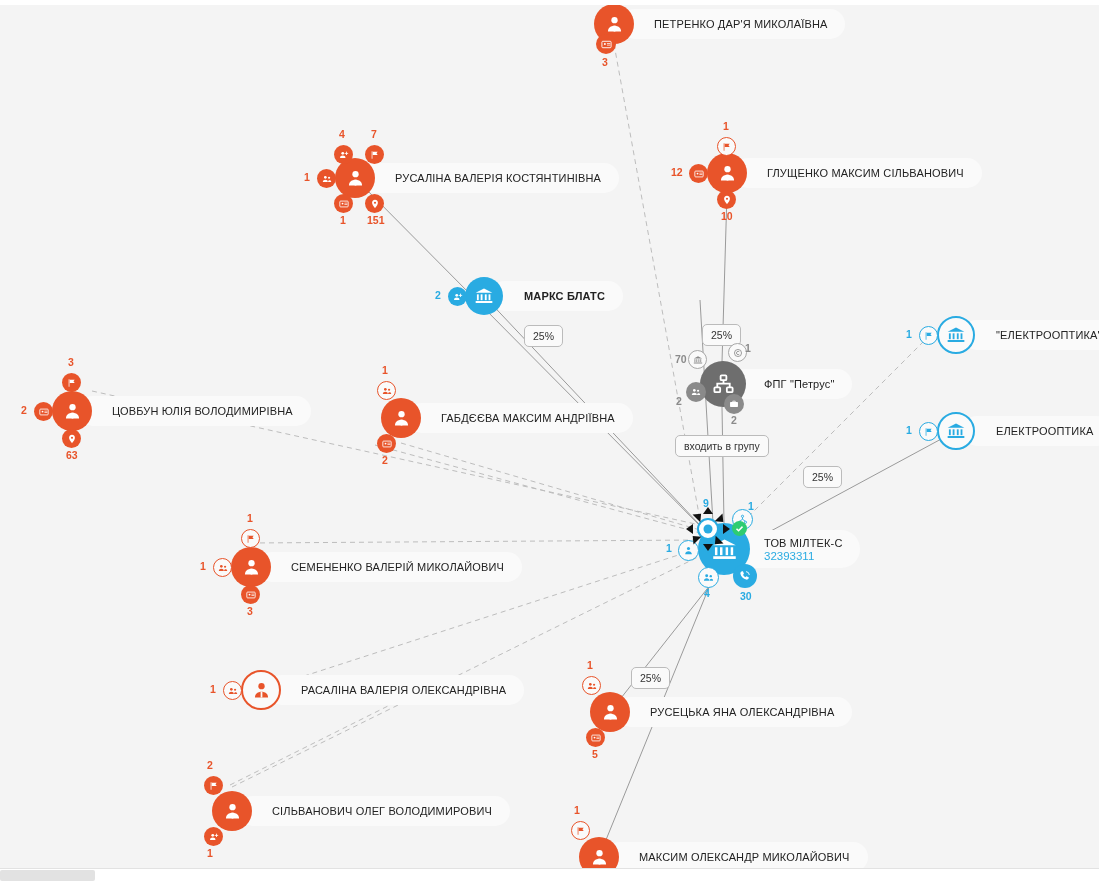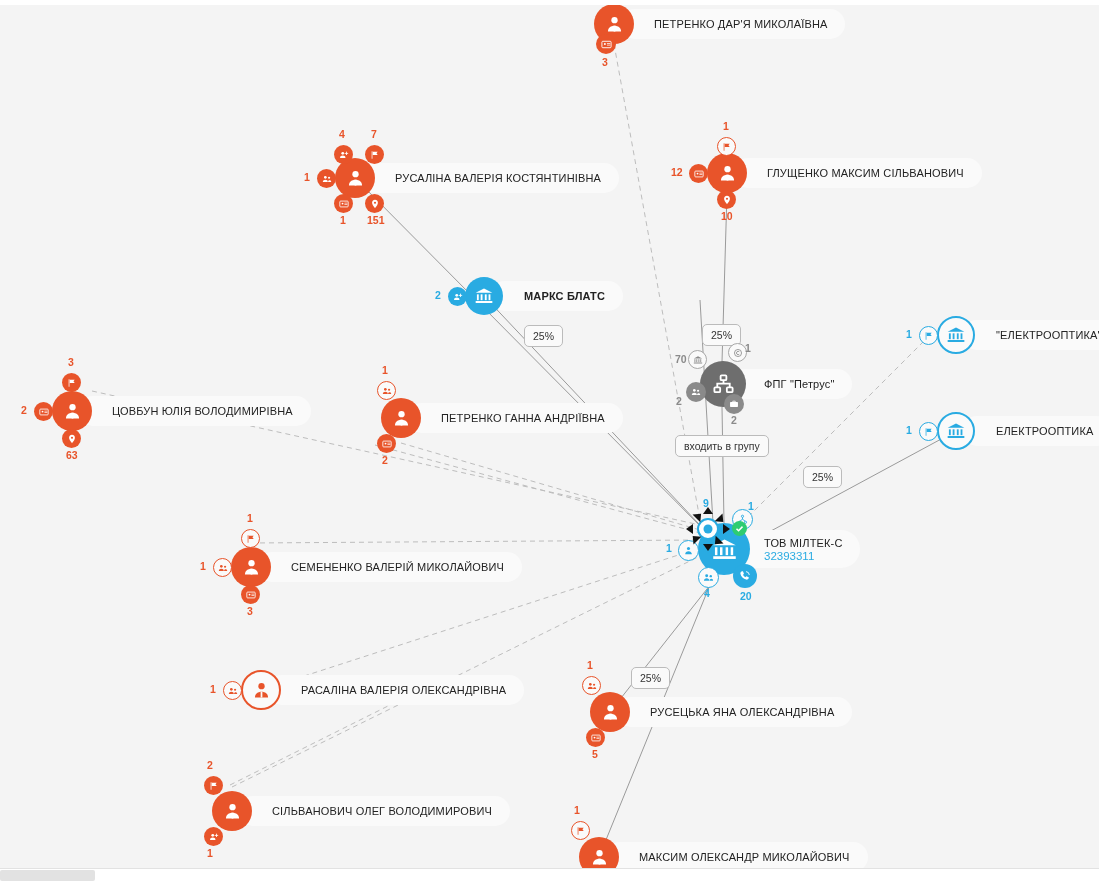--- a/index.html
+++ b/index.html
@@ -320,21 +320,21 @@
       <svg width="10" height="10" viewBox="0 0 24 24" fill="#fff">
           <path d="M12 2C8.1 2 5 5.1 5 9c0 5.2 7 13 7 13s7-7.8 7-13c0-3.9-3.1-7-7-7z"></path>
           <circle cx="12" cy="9" r="2.6" fill="#e8542a"></circle>
         </svg>
     </div>
     <span class="bnum n-orange" style="left:14px;top:58px;">63</span>
   </div>
 
   <div class="node" style="left:381px; top:398px; width:40px; height:40px;">
     <div class="pill" style="left:26px;">
-      <span class="pill-title">ПЕТРЕНКО ГАННА АНДРІЇВНА</span>
+      <span class="pill-title">ГАБДЄЄВА МАКСИМ АНДРІЇВНА</span>
     </div>
     <div class="circle c-orange" style="width:40px;height:40px;">
       <svg width="21" height="21" viewBox="0 0 24 24" fill="#fff">
           <circle cx="12" cy="7" r="3.6"></circle>
           <path d="M4.5 20c0-4.2 3.4-6.6 7.5-6.6s7.5 2.4 7.5 6.6z"></path>
           <rect x="11" y="13.4" width="2" height="6.6"></rect>
         </svg>
     </div>
     <div class="badge b-orange-o" style="width:19px;height:19px;left:-4px;top:-17px;">
       <svg width="10" height="10" viewBox="0 0 24 24" fill="#e8542a">
@@ -532,21 +532,21 @@
           <path d="M14.5 19c0-2.6 1.6-4.2 3.8-4.2s3.7 1.6 3.7 4.2z"></path>
         </svg>
     </div>
     <span class="bnum n-blue" style="left:6px;top:64px;">4</span>
     <div class="badge b-blue" style="width:24px;height:24px;left:35px;top:41px;">
       <svg width="12" height="12" viewBox="0 0 24 24" fill="#fff">
           <path d="M6.6 2.5c-1 0-1.9.5-2.6 1.2C3 4.9 2.5 6.2 2.8 7.6c1 5.6 6 10.6 11.6 11.6 1.4.3 2.7-.2 3.9-1.2.7-.7 1.2-1.6 1.2-2.6 0-.5-.3-1-.8-1.2l-3.3-1.4c-.5-.2-1.1 0-1.4.4l-1 1.4c-2.2-1.1-4-2.9-5.1-5.1l1.4-1c.4-.3.6-.9.4-1.4L8.3 3.3c-.2-.5-.7-.8-1.2-.8z"></path>
           <path d="M14 3.2a7.2 7.2 0 016.6 6.6" fill="none" stroke="#fff" stroke-width="1.8"></path>
         </svg>
     </div>
-    <span class="bnum n-blue" style="left:42px;top:67px;">20</span>
+    <span class="bnum n-blue" style="left:42px;top:67px;">30</span>
 
     <div class="cluster" style="left:-12px;top:-16px;width:44px;height:44px;">
       <svg width="44" height="44" viewBox="0 0 44 44">
         <circle cx="22" cy="22" r="10" fill="#fff" stroke="#29abe2" stroke-width="2"></circle>
         <path d="M17.5 22a4.5 4.5 0 119 0 4.5 4.5 0 01-9 0z" fill="#29abe2"></path>
         <g fill="#111">
           <path d="M22 0l5 7h-10z"></path>
           <path d="M36.5 6.5l.8 8.6-8.6-.8z"></path>
           <path d="M44 22l-7 5v-10z"></path>
           <path d="M37.5 36.5l-8.6.8.8-8.6z"></path>

